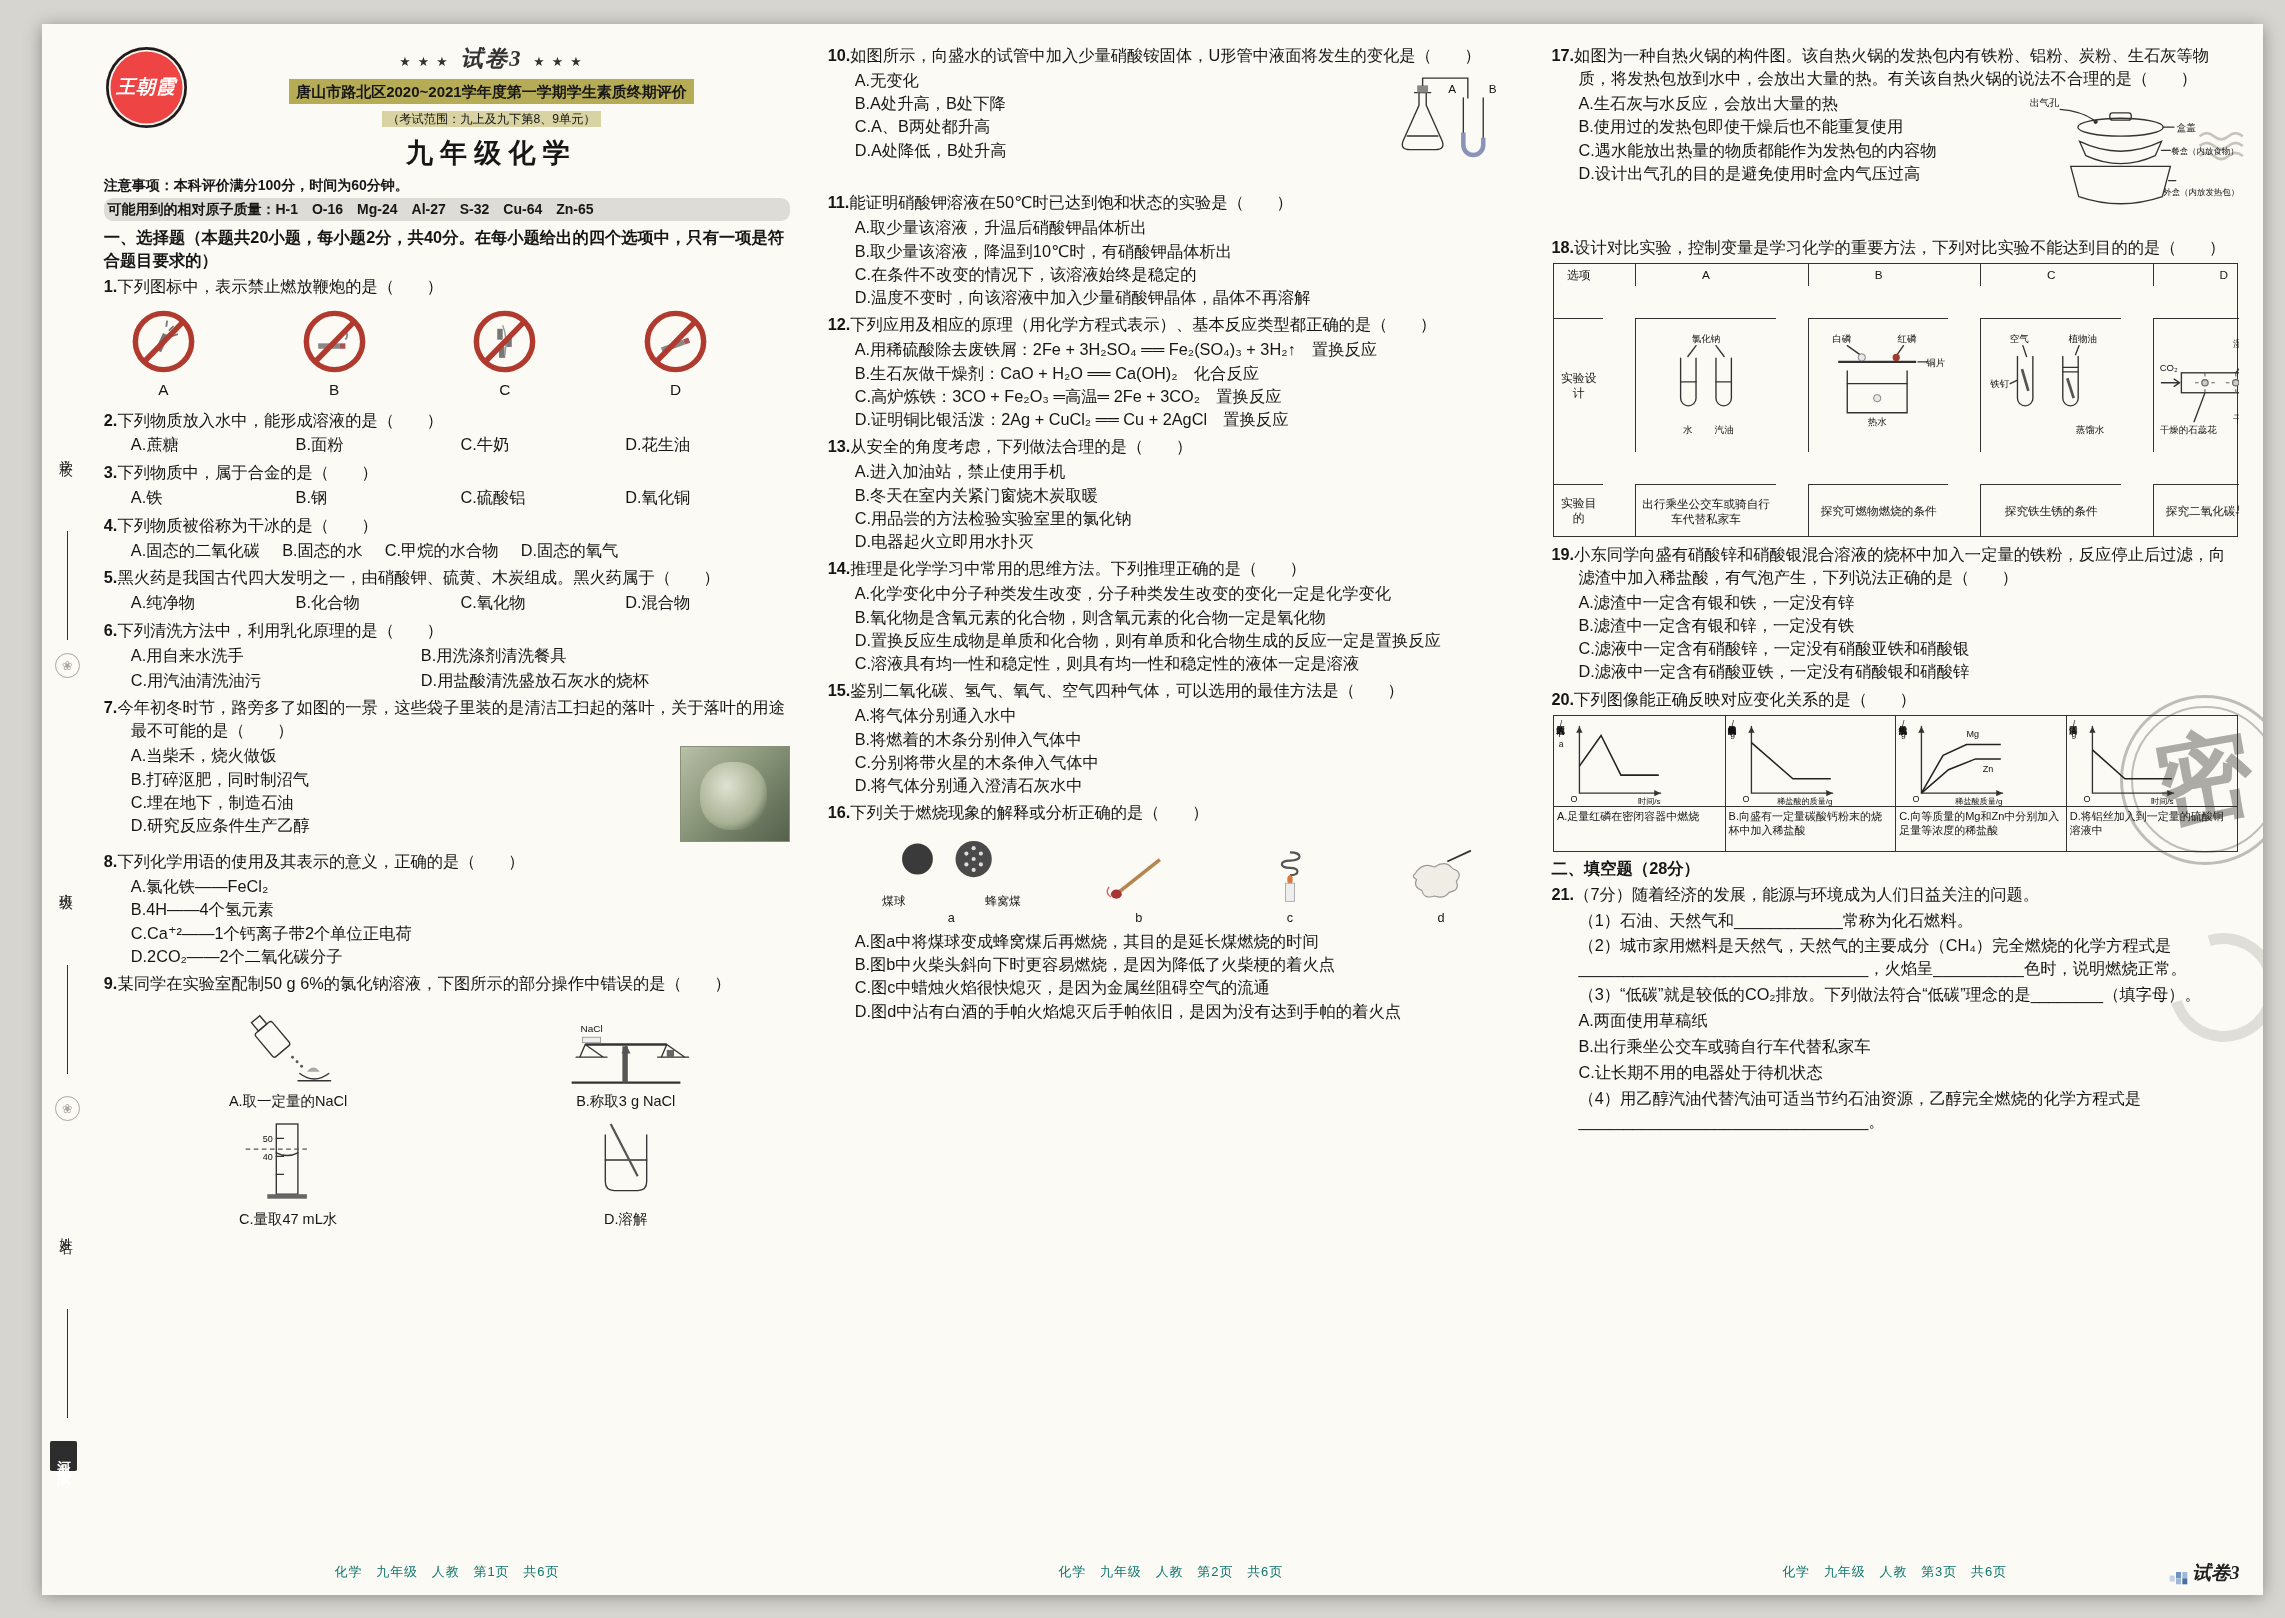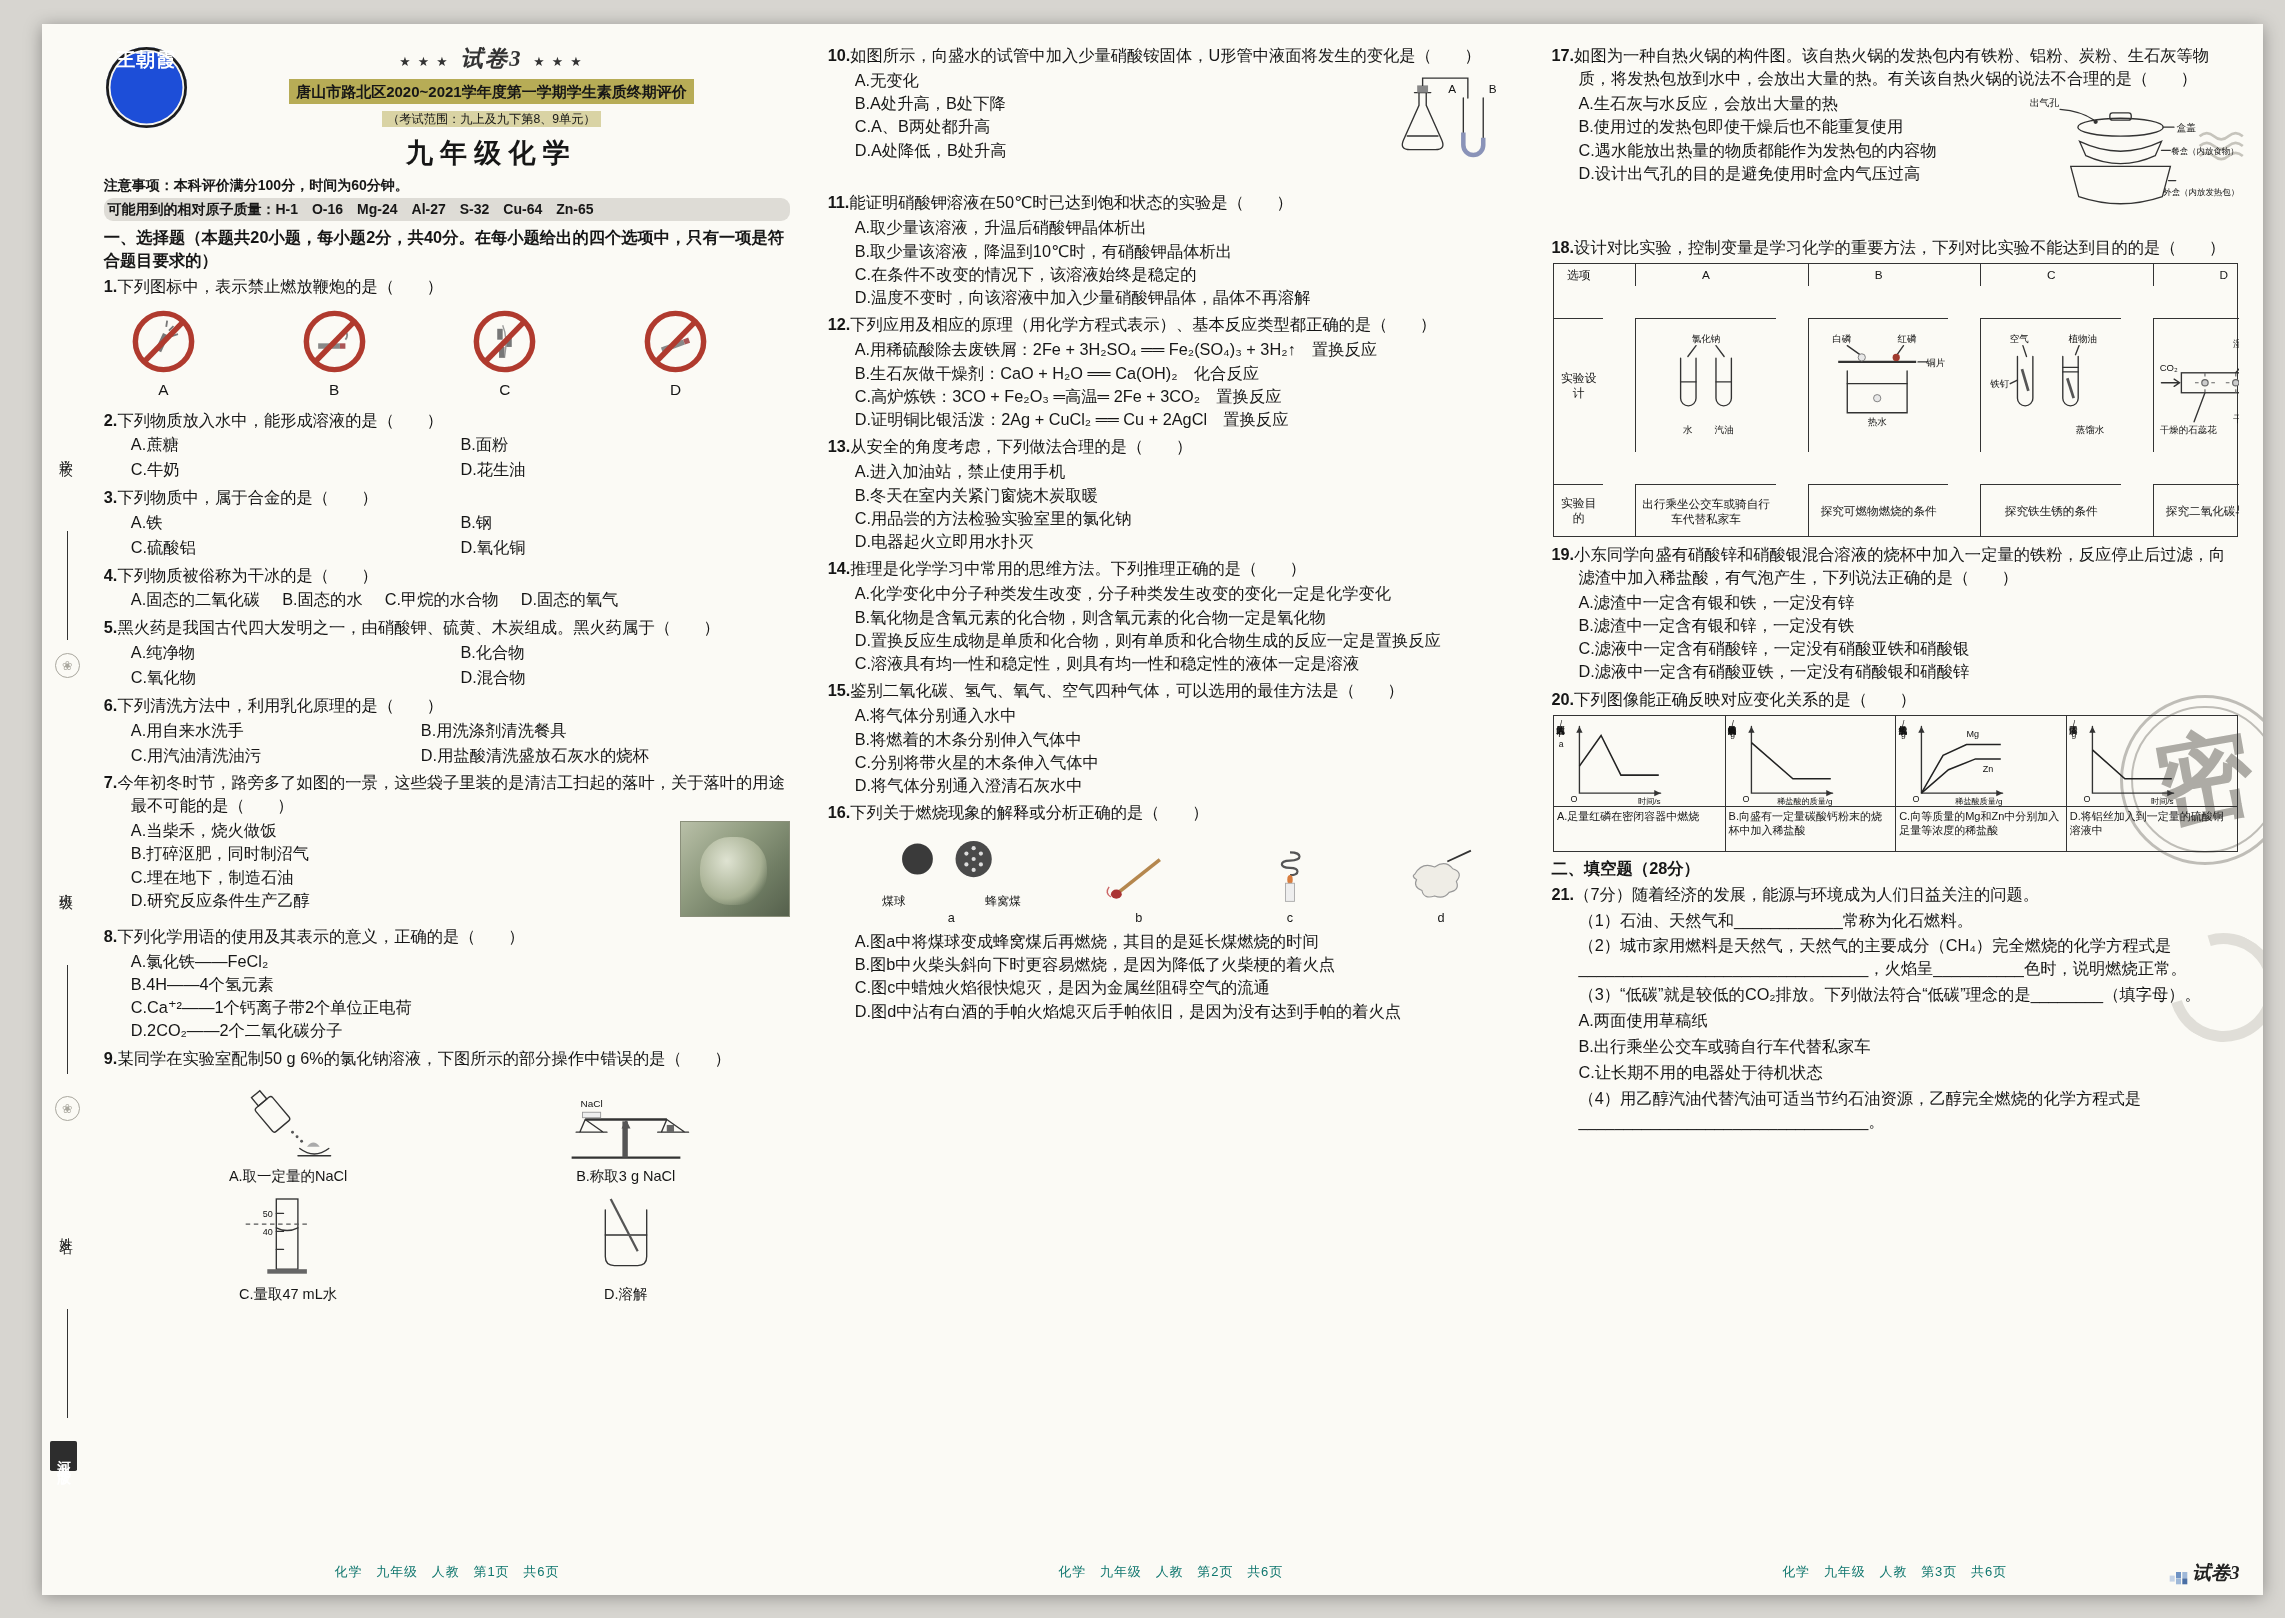--- a/index.html
+++ b/index.html
@@ -24,40 +24,40 @@
   .stamp span{font-size:96px;font-weight:bold;color:#6e6c65;font-family:"Liberation Serif",serif;
               transform:rotate(-10deg);}
   .swirl{position:absolute;right:-14.5px;top:909px;width:109px;height:109px;border:11px solid #cfcdc5;
          border-left-color:transparent;border-radius:50%;opacity:.6;transform:rotate(28deg);}
   .waves{position:absolute;right:11px;top:105px;opacity:.8;}
   
   .cols{position:absolute;left:60px;top:18px;right:23.5px;bottom:9px;display:flex;gap:34px;}
   .col{flex:1 1 0;position:relative;font-size:16.3px;line-height:1.42;padding:0 1.8px 31px;overflow:hidden;}
   
   .hdr{position:relative;margin-bottom:1.8px;min-height:98px;}
-  .badge{position:absolute;left:1.8px;top:3.6px;width:81px;height:81px;border-radius:50%;background:#1d4ed8;
-         box-shadow:inset 0 0 0 2.7px #1c1c1c, inset 0 0 0 4.5px #f6f4ee;display:flex;justify-content:center;}
+  .badge{position:absolute;left:1.8px;top:3.6px;width:81px;height:81px;border-radius:50%;background:#ef4444;
+         box-shadow:inset 0 0 0 2.7px #1c1c1c, inset 0 0 0 4.5px #f6f4ee;display:flex;align-items:center;justify-content:center;font-style:italic;}
   .badge-t{color:#fff;font-size:19px;font-weight:bold;font-family:"Liberation Serif",serif;letter-spacing:0.9px;}
   .hc{margin-left:89px;text-align:center;}
   .pl{font-size:12.7px;color:#333;letter-spacing:1.8px;margin-top:1.8px;}
   .pn{font-size:22.6px;font-style:italic;font-weight:bold;font-family:"Liberation Serif",serif;margin:0 11px;}
   .ht{display:inline-block;background:#b7ac56;padding:1.8px 7.2px;font-weight:bold;font-size:15px;margin-top:3.6px;}
   .hs{margin-top:1.8px;}
   .hs span{background:#d9d3a4;font-size:12.2px;padding:0.9px 5.4px;}
   .subj{font-size:27px;font-weight:bold;letter-spacing:7.2px;margin:5.4px 0 0;}
   .notice{font-weight:bold;font-size:14px;margin:3.6px 0 1.8px;}
   .masses{font-weight:bold;font-size:14px;background:#dedcd6;padding:1.8px 3.6px;margin:1.8px 0;border-radius:9px;}
   .sec{font-weight:bold;margin:4.5px 0 2.7px;}
   
   .q{margin:2.7px 0 4.5px;}
   .cf::after{content:"";display:block;clear:both;}
   .st{margin:1.8px 0;padding-left:27px;text-indent:-27px;}
   .n{font-weight:bold;}
   .op{padding-left:27px;margin:0.9px 0;}
-  .r4{display:grid;grid-template-columns:repeat(2,1fr);row-gap:1.8px;}
+  .r4{display:grid;grid-template-columns:repeat(4,1fr);row-gap:1.8px;}
   .rf{display:flex;flex-wrap:wrap;column-gap:22px;row-gap:1.8px;}
   .g2{display:grid;grid-template-columns:44% 56%;row-gap:1.8px;}
   .stk .o{display:block;padding-left:20px;text-indent:-20px;}
   
   .signs{display:flex;justify-content:space-between;padding:7.2px 80px 3.6px 25px;}
   .sign{display:flex;flex-direction:column;align-items:center;gap:2.7px;font-size:15.4px;}
   
   .photo{float:right;width:110px;height:96px;margin:1.8px 0 3.6px 9px;border:0.9px solid #8a8f7a;position:relative;
          background:linear-gradient(135deg,#b9c0a8 0%,#8e9a7e 40%,#6f7c63 70%,#55604c 100%);}
   .photo::before{content:"";position:absolute;inset:16% 20% 12% 18%;border-radius:45%;

